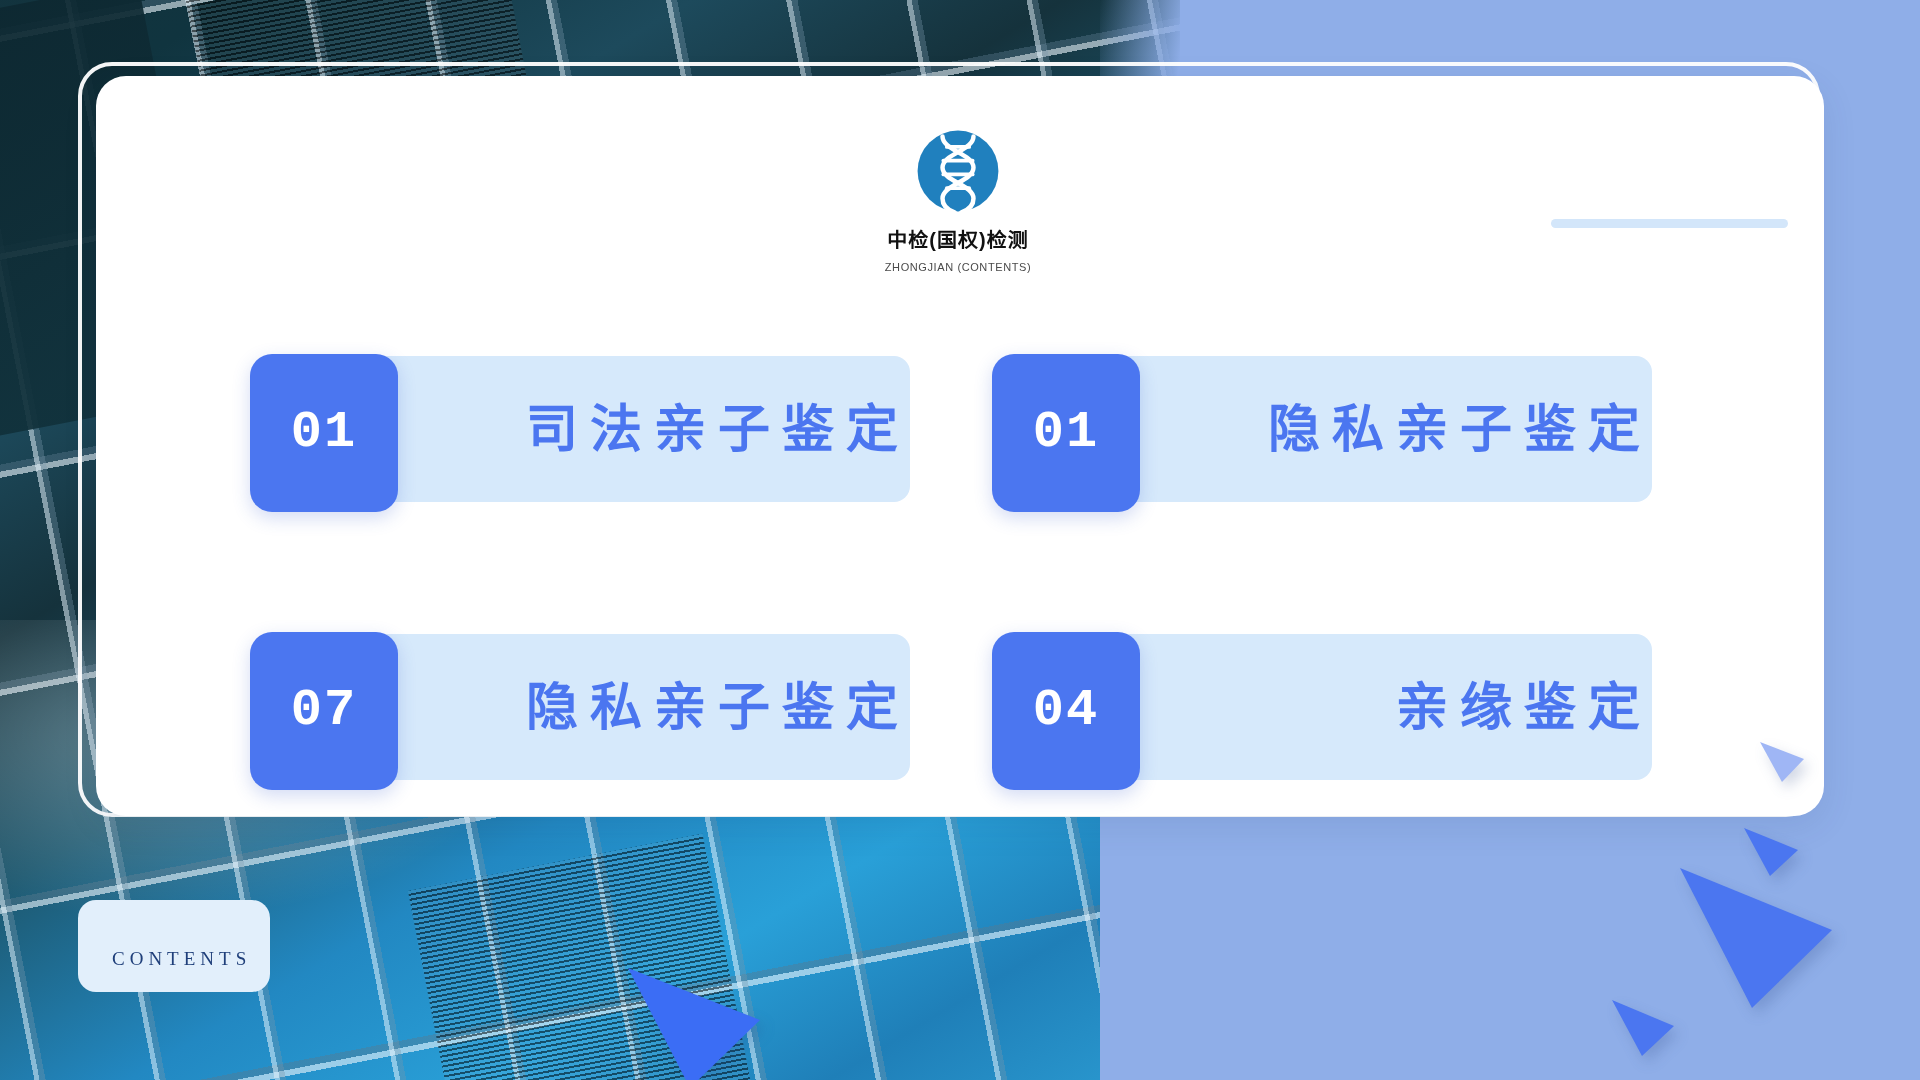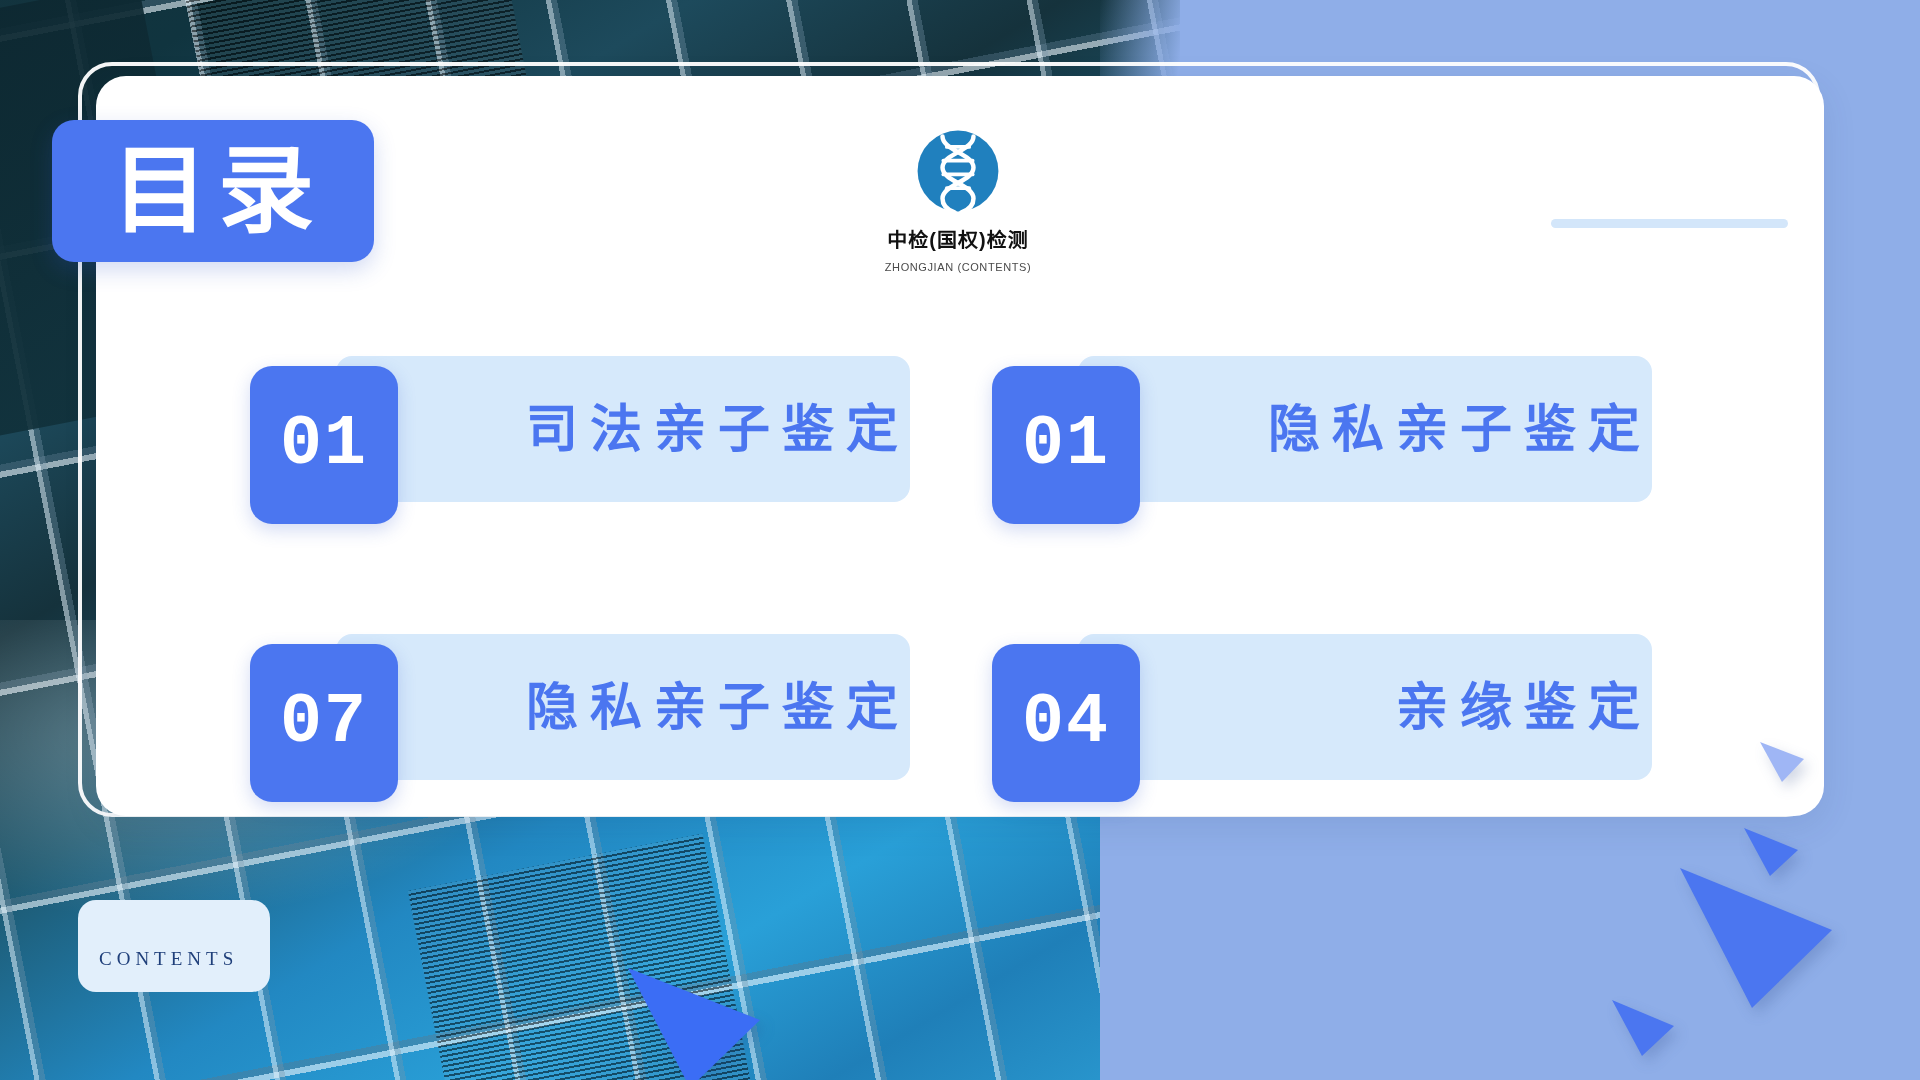--- a/index.html
+++ b/index.html
@@ -212,48 +212,48 @@
     color: #4B76F0;
     font-size: 52px;
     font-weight: 700;
     letter-spacing: 12px;
     line-height: 1;
     white-space: nowrap;
     font-family: "Liberation Sans", "DejaVu Sans", sans-serif;
   }
   .agenda-item .num {
     position: absolute;
-    left: 0; top: 16px;
+    left: 0; top: 4px;
     width: 148px; height: 158px;
     background: #4B76F0;
     border-radius: 22px;
     display: flex;
     align-items: center;
     justify-content: center;
     color: #ffffff;
-    font-size: 70px;
+    font-size: 52px;
     font-weight: 700;
     letter-spacing: 2px;
     line-height: 1;
     font-family: "Liberation Mono", "DejaVu Sans Mono", monospace;
     box-shadow: 0 6px 18px rgba(55,90,205,0.22);
     z-index: 2;
   }
 
   
   .contents-chip {
     position: absolute;
     left: 78px; top: 900px;
     width: 192px; height: 92px;
     background: #E2EFFB;
     border-radius: 18px;
   }
   .contents-label {
     position: absolute;
-    left: 99px; top: 948px;
+    left: 112px; top: 948px;
     color: #1F3F7A;
     font-size: 19px;
     letter-spacing: 5px;
     font-family: "Liberation Serif", "DejaVu Serif", serif;
     white-space: nowrap;
   }
   .tri-shape {
     position: absolute;
     left: 0; top: 0;
     filter: drop-shadow(5px 7px 7px rgba(40,70,130,0.22));
@@ -273,23 +273,20 @@
     <div class="dark-panel dp1"></div>
     <div class="dark-panel dp2"></div>
     <div class="dark-panel dp3"></div>
     <div class="glare"></div>
   </div>
   <div class="bg-right"></div>
 
   <div class="card-ring"></div>
   <div class="card"></div>
 
-  <div class="title-badge">
-    <span class="zh">目录</span>
-  </div>
 
   <div class="logo-block">
     <svg class="logo-mark" width="86" height="86" viewBox="0 0 100 100" aria-hidden="true">
       <circle cx="50" cy="50" r="47" fill="#2080BE"></circle>
       <g fill="none" stroke="#ffffff" stroke-width="5.2" stroke-linecap="round">
         <path d="M32 10 C32 26, 68 30, 68 46 C68 62, 32 66, 32 82 C32 92, 40 96, 46 98"></path>
         <path d="M68 10 C68 26, 32 30, 32 46 C32 62, 68 66, 68 82 C68 92, 60 96, 54 98"></path>
       </g>
       <g stroke="#ffffff" stroke-width="4.4" stroke-linecap="round">
         <line x1="37" y1="22" x2="63" y2="22"></line>

